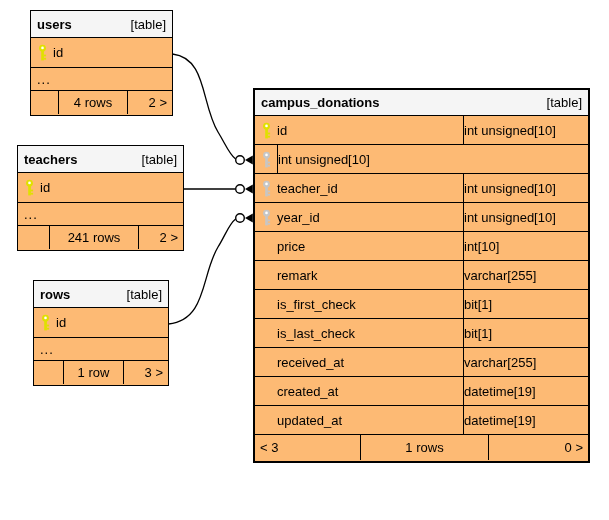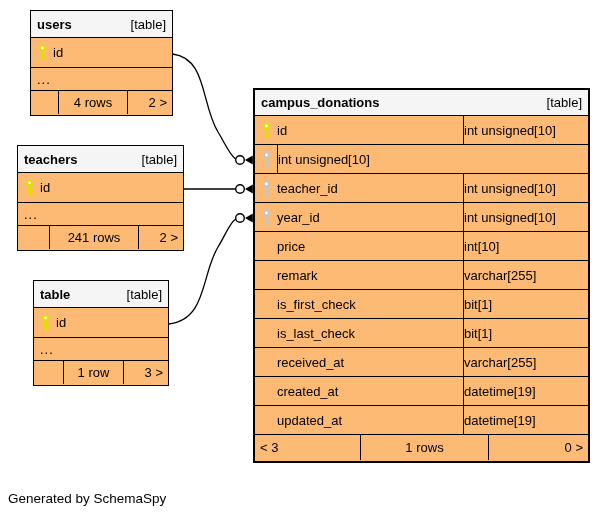--- a/index.html
+++ b/index.html
@@ -110,21 +110,21 @@
     <div class="dots-row">...</div>
     <div class="tbl-footer">
       <div class="fcell f-left" style="width:31px;"></div>
       <div class="fcell f-mid">241 rows</div>
       <div class="fcell f-right" style="width:45px;">2 &gt;</div>
     </div>
   </div>
 
   <div class="tbl" style="left:33px;top:280px;width:136px;height:106px;">
     <div class="tbl-header">
-      <span class="tbl-name">table</span>
+      <span class="tbl-name">rows</span>
       <span class="tbl-tag">[table]</span>
     </div>
     <div class="row">
       <span class="keycell key-pk">
         <svg width="11" height="17" viewBox="0 0 11 17">
             <circle cx="5.5" cy="4.2" r="3.4" fill="currentColor"></circle>
             <circle cx="5.5" cy="3.9" r="1.3" fill="#fff"></circle>
             <rect x="4.2" y="7" width="2.7" height="9.4" fill="currentColor"></rect>
             <rect x="6.9" y="10.6" width="2.2" height="1.8" fill="currentColor"></rect>
             <rect x="6.9" y="13.8" width="2.2" height="1.8" fill="currentColor"></rect>
@@ -264,14 +264,13 @@
       <circle cx="240" cy="189" r="4.3" fill="#fff" stroke="#000" stroke-width="1.4"></circle>
     </g>
 
     <g>
       <path d="M168.5 324 C207 320 201 275 218 247 C226 234 229 224 235.6 219" fill="none" stroke="#000" stroke-width="1.3"></path>
       <polygon points="245,218 252.8,213.4 252.8,222.6" fill="#000"></polygon>
       <circle cx="240" cy="218" r="4.3" fill="#fff" stroke="#000" stroke-width="1.4"></circle>
     </g>
   </svg>
 
-  <div class="credit">Generated by SchemaSpy</div>
 </div>
 
 </body></html>

